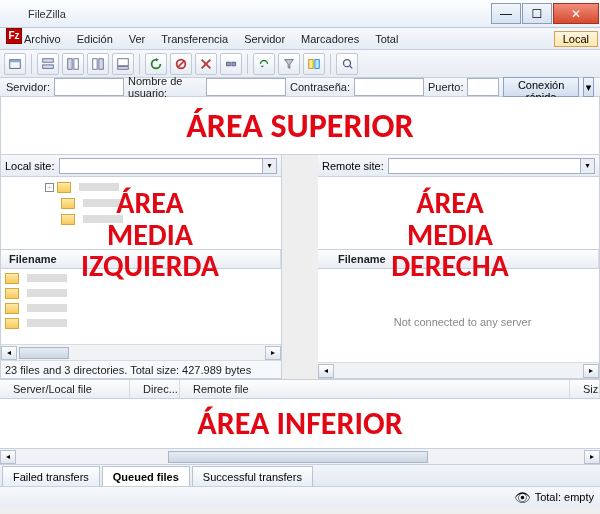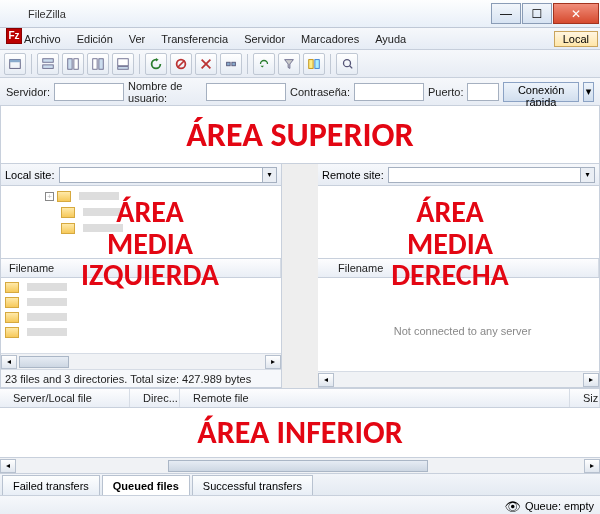--- a/index.html
+++ b/index.html
@@ -13,21 +13,21 @@
 .win-btn.close { background: linear-gradient(#f08d7a,#d64a2e); color: #fff; border-color: #a2331e; width: 46px; }
 
 .menubar { height: 22px; background: linear-gradient(#f6f8fb,#e6ecf5); display: flex; align-items: center; border-bottom: 1px solid #c6cedb; padding-left: 16px; }
 .menubar .menu-item { padding: 2px 8px; color: #222; }
 .menubar .cerrar-btn { margin-left: auto; margin-right: 2px; border: 1px solid #c9a45c; background: linear-gradient(#fff5e0,#ffe6a8); padding: 1px 8px; }
 
 .toolbar { height: 28px; background: linear-gradient(#f6f8fb,#e7ecf4); display: flex; align-items: center; padding: 0 4px; gap: 3px; border-bottom: 1px solid #c8d0dc; }
 .tool-btn { width: 22px; height: 22px; border: 1px solid #c0c8d4; background: linear-gradient(#fff,#e6ecf4); border-radius: 2px; display: flex; align-items: center; justify-content: center; }
 .tool-sep { width: 1px; height: 20px; background: #c0c8d4; margin: 0 2px; }
 
-.quickconnect { height: 28px; background: linear-gradient(#f6f8fb,#e7ecf4); display: flex; align-items: center; padding: 2px 6px; gap: 4px; border-bottom: 1px solid #c8d0dc; justify-content: space-between; }
+.quickconnect { height: 19px; background: linear-gradient(#f6f8fb,#e7ecf4); display: flex; align-items: center; padding: 2px 6px; gap: 4px; border-bottom: 1px solid #c8d0dc; justify-content: space-between; }
 .qc-label { color: #222; }
 .qc-input { border: 1px solid #a5b0c0; background: #fff; height: 18px; }
 .qc-btn { border: 1px solid #8ba2c4; background: linear-gradient(#eef4fb,#d1deee); padding: 1px 6px; height: 20px; font-size: 11px; }
 .qc-drop { width: 14px; height: 20px; border: 1px solid #8ba2c4; background: linear-gradient(#eef4fb,#d1deee); display: flex; align-items: center; justify-content: center; }
 
 .log-area { height: 58px; background: #fff; border: 1px solid #c8d0dc; border-top: none; position: relative; display: flex; align-items: center; justify-content: center; }
 .overlay { position: absolute; font-family: "Segoe UI", Calibri, sans-serif; font-weight: bold; color: #e30613; pointer-events: none; text-align: center; line-height: 1.05; }
 .overlay.top { font-size: 34px; letter-spacing: 0px; }
 .overlay.mid { font-size: 30px; }
 .overlay.bot { font-size: 32px; }
@@ -35,21 +35,21 @@
 .dual { display: flex; height: 224px; gap: 36px; }
 .pane { width: 50%; display: flex; flex-direction: column; border: 1px solid #c8d0dc; border-top: none; }
 .pane.right { border-left: none; }
 .site-row { height: 22px; background: linear-gradient(#f6f8fb,#e7ecf4); display: flex; align-items: center; padding: 0 4px; border-bottom: 1px solid #c8d0dc; }
 .site-row input { flex: 1; height: 16px; border: 1px solid #a5b0c0; background: #fff; margin-left: 4px; padding-left: 2px; }
 .site-row .dd { width: 14px; height: 16px; border: 1px solid #a5b0c0; border-left: none; background: #eaeef4; display: flex; align-items: center; justify-content: center; font-size: 8px; }
 .tree { flex: 1; background: #fff; position: relative; padding: 2px 4px; overflow: hidden; }
 .folder-line { display: flex; align-items: center; height: 16px; margin-left: 40px; color: #bbb; }
 .folder-icon { width: 14px; height: 11px; background: linear-gradient(#ffe9a8,#f6c95a); border: 1px solid #d6a93f; margin-right: 4px; }
 .exp-box { width: 9px; height: 9px; border: 1px solid #888; background: #fff; font-size: 8px; line-height: 7px; text-align: center; margin-right: 3px; }
-.filelist-head { height: 20px; background: linear-gradient(#fdfdfe,#e9eef5); border-top: 1px solid #c8d0dc; border-bottom: 1px solid #c8d0dc; display: flex; align-items: flex-start; padding-left: 4px; }
+.filelist-head { height: 20px; background: linear-gradient(#fdfdfe,#e9eef5); border-top: 1px solid #c8d0dc; border-bottom: 1px solid #c8d0dc; display: flex; align-items: flex-start; padding-left: 4px; font-weight: bold; }
 .col-head { font-size: 11px; color: #222; padding-right: 40px; border-right: 1px solid #d6dce5; height: 100%; display: flex; align-items: center; padding-left: 4px; }
 .filelist { flex: 1; background: #fff; position: relative; padding: 2px 4px; overflow: hidden; }
 .blur-item { height: 14px; display: flex; align-items: center; margin-bottom: 1px; }
 .blur-text { width: 40px; height: 8px; background: #ddd; margin-left: 4px; }
 .scroll-horiz { height: 16px; background: #f0f2f5; border-top: 1px solid #d6dce5; display: flex; align-items: center; }
 .scroll-arrow { width: 16px; height: 14px; background: linear-gradient(#fff,#e0e6ee); border: 1px solid #b6c0ce; display: flex; align-items: center; justify-content: center; font-size: 8px; }
 .scroll-thumb { width: 50px; height: 12px; background: linear-gradient(#e6ecf4,#cdd7e3); border: 1px solid #aab6c6; margin-left: 2px; }
 .scroll-track { flex: 1; }
 .status-line { height: 18px; background: #f6f8fb; border-top: 1px solid #d6dce5; display: flex; align-items: center; padding-left: 4px; color: #222; }
 
@@ -86,21 +86,21 @@
   </div>
 </div>
 
 <div class="menubar">
   <div class="menu-item">Archivo</div>
   <div class="menu-item">Edición</div>
   <div class="menu-item">Ver</div>
   <div class="menu-item">Transferencia</div>
   <div class="menu-item">Servidor</div>
   <div class="menu-item">Marcadores</div>
-  <div class="menu-item">Ayuda</div>
+  <div class="menu-item">Total</div>
   <div class="cerrar-btn">Local</div>
 </div>
 
 <div class="toolbar">
   <div class="tool-btn">
       <svg viewBox="0 0 16 16">
         <rect x="2" y="3" width="12" height="10" fill="none" stroke="#557" stroke-width="1"></rect>
         <rect x="2" y="3" width="12" height="3" fill="#8ac"></rect>
       </svg>
     </div>
@@ -295,14 +295,14 @@
 </div>
 
 <div class="tabs-row">
   <div class="tab">Failed transfers</div>
   <div class="tab active">Queued files</div>
   <div class="tab">Successful transfers</div>
 </div>
 
 <div class="statusbar">
   <span class="q-icon">👁</span>
-  <span>Queue: empty</span>
+  <span>Total: empty</span>
 </div>
 
 </body></html>

